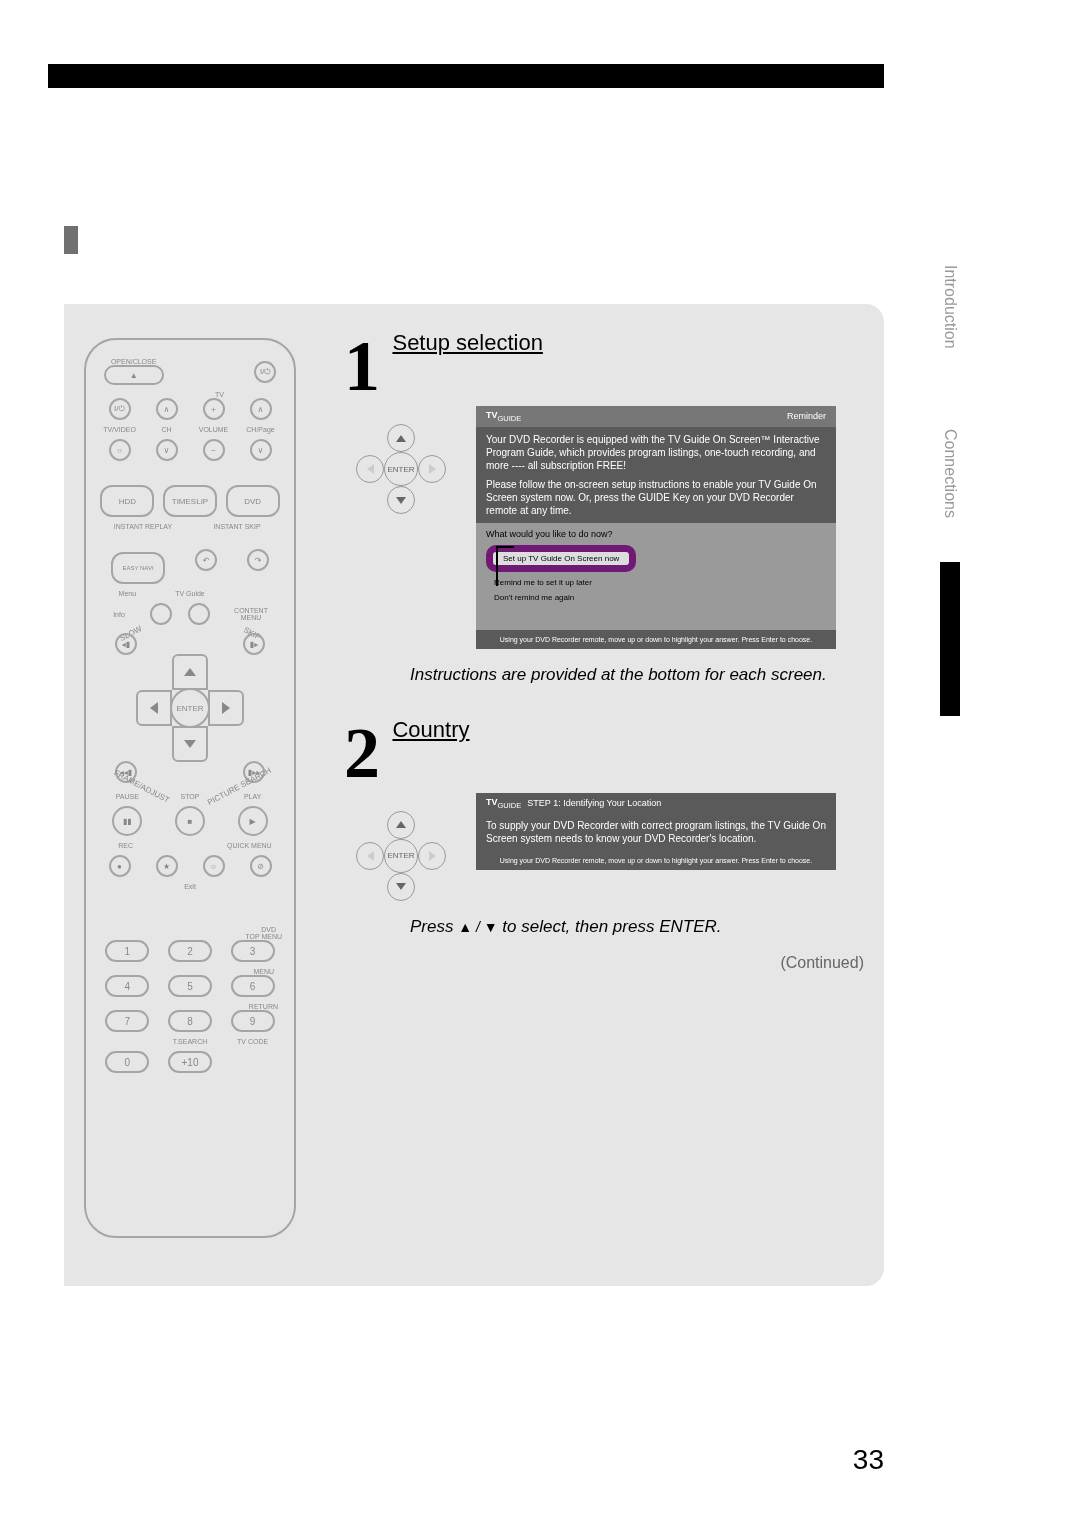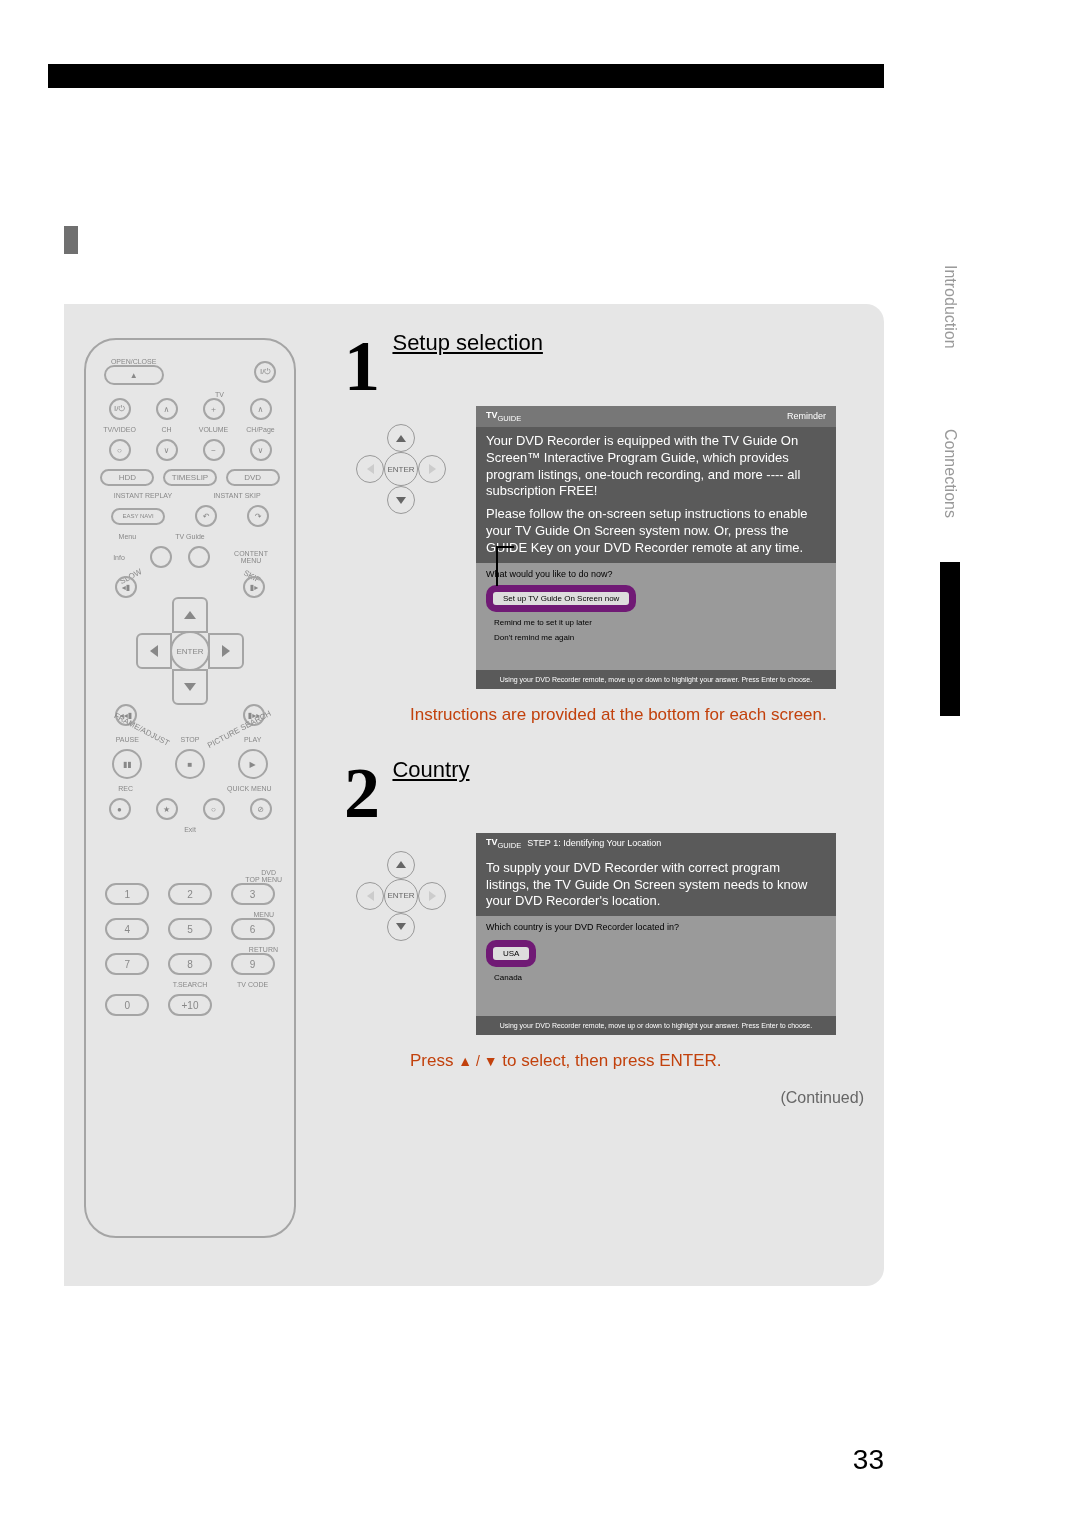--- a/index.html
+++ b/index.html
@@ -9,21 +9,21 @@
   .page-header-bar { width: 14px; height: 28px; background: #707070; margin-right: 8px; }
   .page-header-text { font-size: 22px; color: #000; }
   .graybox { position: absolute; top: 304px; left: 64px; width: 820px; height: 982px; background: #e6e6e6; border-radius: 0 18px 18px 0; }
   .sidebar-tabs { position: absolute; top: 230px; right: 108px; width: 32px; height: 640px; }
   .tab { writing-mode: vertical-rl; text-orientation: mixed; font-size: 16px; color: #999; height: 154px; display: flex; align-items: center; justify-content: center; border: 1px solid transparent; margin-bottom: 12px; }
   .tab.active { background: #000; color: #fff; }
   .remote { position: absolute; top: 340px; left: 86px; width: 212px; height: 900px; border: 2px solid #a5a5a5; border-radius: 32px; padding: 18px 10px 10px 10px; color: #888; font-size: 8px; }
   .remote-row { display: flex; justify-content: space-around; align-items: center; margin-bottom: 6px; flex-wrap: wrap; }
   .rbtn { border: 2px solid #a5a5a5; border-radius: 12px; min-width: 42px; height: 20px; display: flex; align-items: center; justify-content: center; font-size: 8px; color: #888; }
   .rbtn.round { width: 22px; height: 22px; min-width: 22px; border-radius: 50%; }
-  .rbtn.pill { width: 54px; height: 17px; border-radius: 12px; }
+  .rbtn.pill { width: 54px; height: 32px; border-radius: 12px; margin-top: 16px; }
   .rbtn.num { width: 44px; height: 22px; border-radius: 12px; font-size: 10px; }
   .rlabel { font-size: 7px; color: #888; text-align: center; width: 100%; }
   .remote-dpad { position: relative; width: 150px; height: 150px; margin: 8px auto; }
   .dpad-cross { position: absolute; left: 50%; top: 50%; width: 108px; height: 108px; transform: translate(-50%,-50%); }
   .dpad-arm { position: absolute; border: 2px solid #a5a5a5; background: #e6e6e6; }
   .dpad-arm.up { left: 36px; top: 0; width: 36px; height: 36px; border-radius: 6px 6px 0 0; }
   .dpad-arm.down { left: 36px; bottom: 0; width: 36px; height: 36px; border-radius: 0 0 6px 6px; }
   .dpad-arm.left { left: 0; top: 36px; width: 36px; height: 36px; border-radius: 6px 0 0 6px; }
   .dpad-arm.right { right: 0; top: 36px; width: 36px; height: 36px; border-radius: 0 6px 6px 0; }
   .dpad-center { position: absolute; left: 50%; top: 50%; width: 40px; height: 40px; border: 2px solid #a5a5a5; border-radius: 50%; transform: translate(-50%,-50%); display: flex; align-items: center; justify-content: center; font-size: 8px; }
@@ -46,28 +46,28 @@
   .ep-circle.r { right: 0; top: 31px; }
   .ep-center { position: absolute; left: 28px; top: 28px; width: 34px; height: 34px; border: 1.5px solid #999; border-radius: 50%; display: flex; align-items: center; justify-content: center; font-size: 8px; color: #666; background: #e6e6e6; }
   .ep-tri { width: 0; height: 0; }
   .ep-tri.u { border-left: 5px solid transparent; border-right: 5px solid transparent; border-bottom: 7px solid #666; }
   .ep-tri.d { border-left: 5px solid transparent; border-right: 5px solid transparent; border-top: 7px solid #666; }
   .ep-tri.l { border-top: 5px solid transparent; border-bottom: 5px solid transparent; border-right: 7px solid #ccc; }
   .ep-tri.r { border-top: 5px solid transparent; border-bottom: 5px solid transparent; border-left: 7px solid #ccc; }
 
   .tv-screen { display: inline-block; vertical-align: top; width: 360px; background: #777; margin-left: 30px; }
   .tv-header { display: flex; justify-content: space-between; align-items: center; padding: 4px 10px; color: #fff; font-size: 9px; }
-  .tv-sub { background: #5a5a5a; color: #fff; font-size: 13px; padding: 6px 10px; line-height: 1.3; }
+  .tv-sub { background: #5a5a5a; color: #fff; font-size: 10px; padding: 6px 10px; line-height: 1.3; }
   .tv-mid { background: #9a9a9a; color: #000; font-size: 9px; padding: 6px 10px; }
   .tv-opt { font-size: 8px; padding: 2px 8px; margin: 2px 0; }
   .tv-opt.selected { border: 7px solid #701a75; border-radius: 10px; display: inline-block; background: #ddd; padding: 2px 10px; }
   .tv-footer { background: #5a5a5a; color: #fff; font-size: 7px; text-align: center; padding: 6px 10px; }
   .tv-step-header { background: #5a5a5a; color: #fff; font-size: 9px; padding: 4px 10px; display:flex; align-items:center; gap:6px; }
 
-  .body-text { font-size: 17px; color: #c2410c; margin-top: 14px; line-height: 1.4; }
+  .body-text { font-size: 17px; color: #000000; margin-top: 14px; line-height: 1.4; font-style: italic; }
   .body-text .arrow { font-size: 14px; }
   .continued { text-align: right; font-size: 16px; color: #666; margin-top: 16px; }
   .pointer-line { position:absolute; border-top:2px solid #000; border-left:2px solid #000; }
 
   .page-num { position: absolute; bottom: 50px; right: 196px; font-size: 28px; color: #000; }
   .tv-body-area { background:#9a9a9a; height:100px; padding:6px 10px; font-size:9px; }
   .numpad { margin-top:36px; }
 </style>
 </head>
 <body>
@@ -290,25 +290,20 @@
             </div>
           <div class="ep-center">ENTER</div>
         </div>
 
         <div class="tv-screen">
           <div class="tv-step-header">
             <span><b>TV</b><sub>GUIDE</sub></span>
             <span>STEP 1: Identifying Your Location</span>
           </div>
           <div class="tv-sub">To supply your DVD Recorder with correct program listings, the TV Guide On Screen system needs to know your DVD Recorder's location.</div>
-          <div class="tv-body-area">
-            <div style="margin-bottom:6px;">Which country is your DVD Recorder located in?</div>
-            <div class="tv-opt selected">USA</div><br>
-            <div class="tv-opt">Canada</div>
-          </div>
           <div class="tv-footer">Using your DVD Recorder remote, move up or down to highlight your answer. Press Enter to choose.</div>
         </div>
       </div>
 
       <div class="body-text" style="margin-left:66px;">
         <span>Press </span><span class="arrow">▲ / ▼</span><span> to select, then press ENTER.</span>
       </div>
       <div class="continued">(Continued)</div>
     </div>
 

